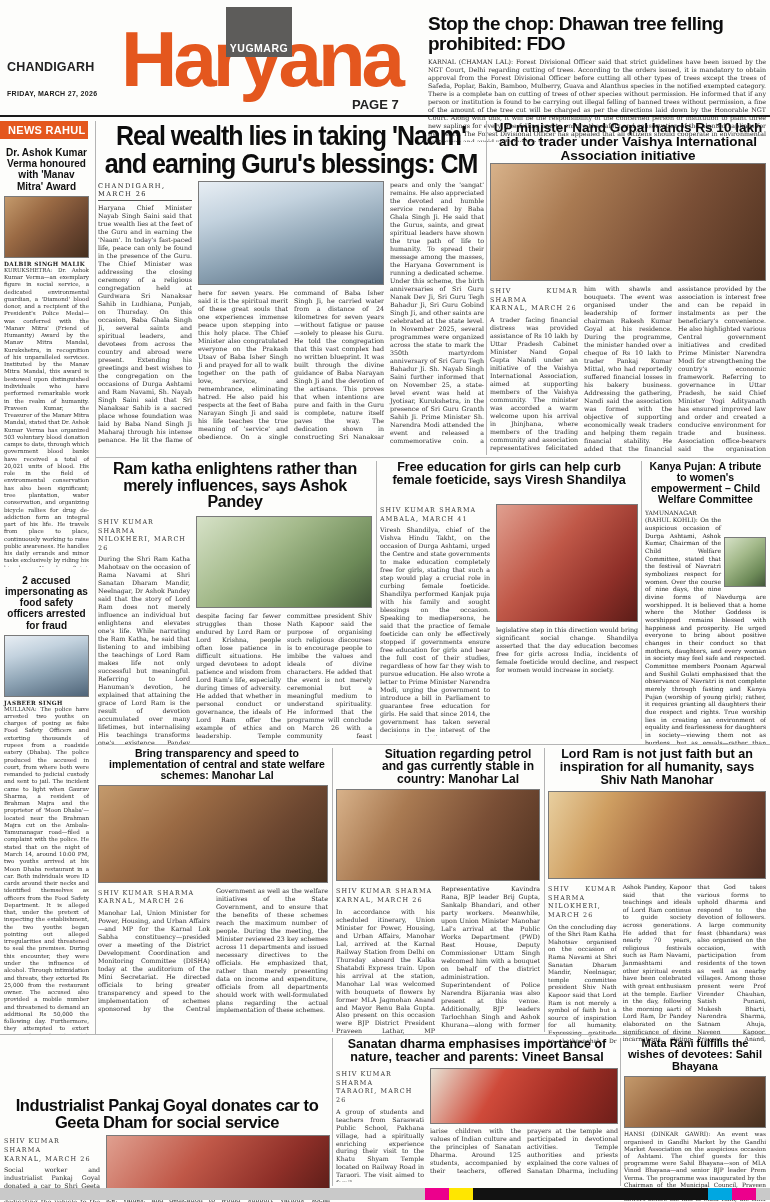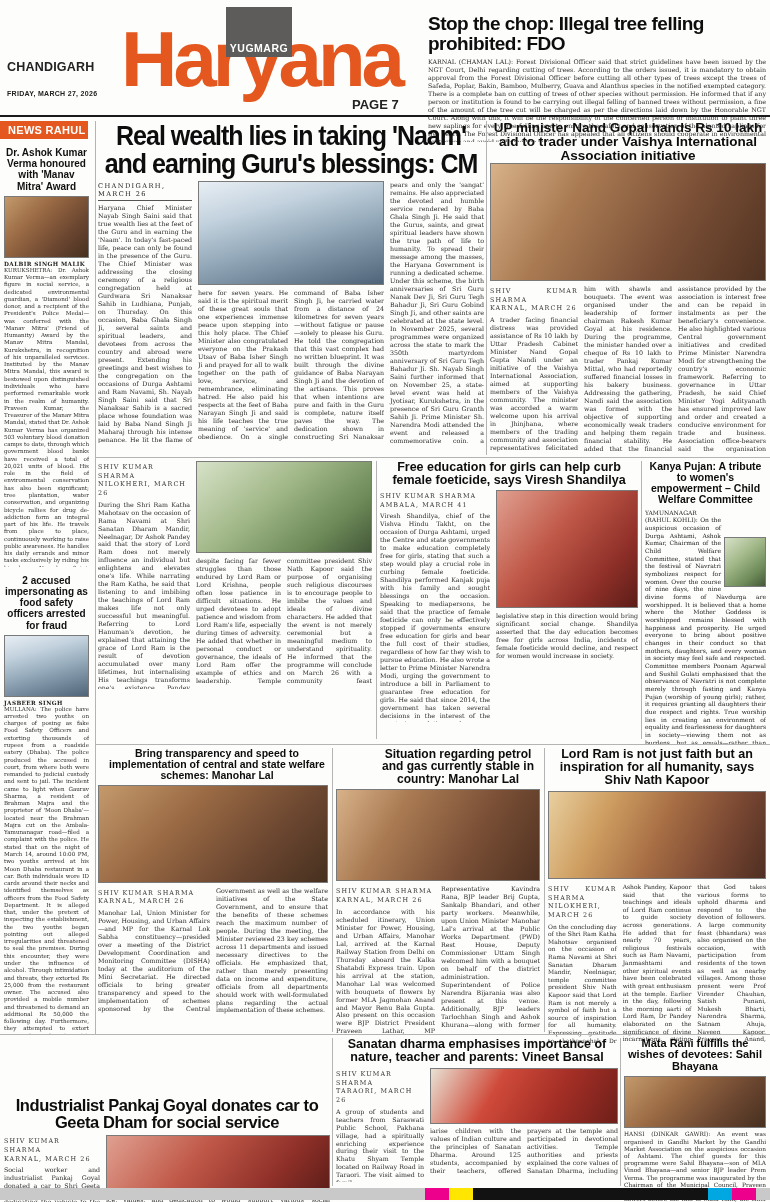--- a/index.html
+++ b/index.html
@@ -64,21 +64,21 @@
   .up-hl{font-size:13.5px;}
   .up-photo{height:118px;margin-bottom:4px;}
   .up-body{height:172px;}
   
   .ramk{left:98px;top:461px;width:274px;height:278px;}
   .ramk-hl{font-size:16px;letter-spacing:-0.3px;margin-bottom:5px;}
   .ramk-grid{display:grid;grid-template-columns:92px 1fr;gap:6px;height:228px;overflow:hidden;}
   .ramk-photo{height:92px;margin-bottom:4px;}
   
   .free{left:380px;top:461px;width:258px;height:278px;}
-  .free-hl{font-size:12.5px;margin-bottom:3px;}
+  .free-hl{font-size:12.5px;margin-bottom:17px;}
   .free-grid{display:grid;grid-template-columns:110px 1fr;gap:6px;height:232px;overflow:hidden;}
   .free-photo{height:118px;margin-bottom:4px;}
   
   .kanya{left:645px;top:461px;width:121px;height:278px;}
   .kanya-hl{font-size:10.5px;margin-bottom:4px;}
   .kanya-body{font-size:6px;line-height:1.28;text-align:justify;height:236px;overflow:hidden;}
   .kanya-portrait{float:right;width:42px;height:50px;margin:28px 0 2px 3px;}
   
   .transp{left:98px;top:748px;width:230px;height:284px;}
   .transp-hl{font-size:10.5px;margin-bottom:4px;margin-left:8px;}
@@ -114,21 +114,21 @@
 
 <div class="page">
 
   <div class="header">
     <div class="pub-city sans">CHANDIGARH</div>
     <div class="pub-date sans">FRIDAY, MARCH 27, 2026</div>
     <div class="brand sans" style="color: rgb(228, 87, 30);">Haryana</div>
     <div class="logo-box sans">YUGMARG</div>
     <div class="page-num sans">PAGE 7</div>
     <div class="fdo">
-      <div class="hl fdo-hl">Stop the chop: Illegal tree felling prohibited: FDO</div>
+      <div class="hl fdo-hl">Stop the chop: Dhawan tree felling prohibited: FDO</div>
       <div class="body-text fdo-body clip" style="height:84px;">KARNAL (CHAMAN LAL): Forest Divisional Officer said that strict guidelines have been issued by the NGT Court, Delhi regarding cutting of trees. According to the orders issued, it is mandatory to obtain approval from the Forest Divisional Officer before cutting all other types of trees except the trees of Safeda, Poplar, Bakin, Bamboo, Mulberry, Guava and Alanthus species in the notified exempted category. There is a complete ban on cutting of trees of other species without permission. He informed that if any person or institution is found to be carrying out illegal felling of banned trees without permission, a fine of the amount of the tree cut will be charged as per the directions laid down by the Honorable NGT Court. Along with this, it will be the responsibility of the concerned person or institution to plant three new saplings for every tree felling and to ensure the safety and conservation of the planted saplings for five years. The Forest Divisional Officer has appealed that all citizens should cooperate in environmental protection and avoid violating the law.</div>
     </div>
   </div>
 
   <div class="sidebar">
     <div class="nb-bar" style="background: rgb(228, 87, 30);">NEWS RAHUL</div>
 
     <div class="brief">
       <div class="brief-title">Dr. Ashok Kumar Verma honoured with 'Manav Mitra' Award</div>
       <div class="photo ph-warm brief-photo"></div>
@@ -165,20 +165,21 @@
     <div class="body-text cols3 up-body clip">
       <div class="byline">
         <div>SHIV KUMAR SHARMA</div>
         <div>KARNAL, MARCH 26</div>
       </div>
       <span>A trader facing financial distress was provided assistance of Rs 10 lakh by Uttar Pradesh Cabinet Minister Nand Gopal Gupta Nandi under an initiative of the Vaishya International Association, aimed at supporting members of the Vaishya community. The minister was accorded a warm welcome upon his arrival in Jhinjhana, where members of the trading community and association representatives felicitated him with shawls and bouquets. The event was organised under the leadership of former chairman Rakesh Kumar Goyal at his residence. During the programme, the minister handed over a cheque of Rs 10 lakh to trader Pankaj Kumar Mittal, who had reportedly suffered financial losses in his bakery business. Addressing the gathering, Nandi said the association was formed with the objective of supporting economically weak traders and helping them regain financial stability. He added that the financial assistance provided by the association is interest free and can be repaid in instalments as per the beneficiary's convenience. He also highlighted various Central government initiatives and credited Prime Minister Narendra Modi for strengthening the country's economic framework. Referring to governance in Uttar Pradesh, he said Chief Minister Yogi Adityanath has ensured improved law and order and created a conducive environment for trade and business. Association office-bearers said the organisation draws inspiration from the ideals of Maharaja Agrasen and aims to extend financial support to traders who have suffered losses. They cited similar assistance extended in other areas, including financial aid and livelihood support such as e-rickshaws to affected families. Several dignitaries, including local representatives, traders.</span>
     </div>
   </div>
 
   <div class="article ramk">
+    <div class="hl ramk-hl">Ram katha enlightens rather than merely influences, says Ashok Pandey</div>
     <div class="ramk-grid">
       <div>
         <div class="byline">
           <div>SHIV KUMAR SHARMA</div>
           <div>NILOKHERI, MARCH 26</div>
         </div>
         <div class="body-text">During the Shri Ram Katha Mahotsav on the occasion of Rama Navami at Shri Sanatan Dharam Mandir, Neelnagar, Dr Ashok Pandey said that the story of Lord Ram does not merely influence an individual but enlightens and elevates one's life. While narrating the Ram Katha, he said that listening to and imbibing the teachings of Lord Ram makes life not only successful but meaningful. Referring to Lord Hanuman's devotion, he explained that attaining the grace of Lord Ram is the result of devotion accumulated over many lifetimes, but internalising His teachings transforms one's existence. Pandey emphasised that the ideals established by Lord Ram in human form remain relevant for every individual and family even today. He said that</div>
       </div>
       <div>
         <div class="photo ph-green ramk-photo"></div>
@@ -230,21 +231,21 @@
     <div class="body-text cols2 petrol-body clip">
       <div class="byline">
         <div>SHIV KUMAR SHARMA</div>
         <div>KARNAL, MARCH 26</div>
       </div>
       <span>In accordance with his scheduled itinerary, Union Minister for Power, Housing, and Urban Affairs, Manohar Lal, arrived at the Karnal Railway Station from Delhi on Thursday aboard the Kalka Shatabdi Express train. Upon his arrival at the station, Manohar Lal was welcomed with bouquets of flowers by former MLA Jagmohan Anand and Mayor Renu Bala Gupta. Also present on this occasion were BJP District President Praveen Lathar, MP Representative Kavindra Rana, BJP leader Brij Gupta, Sankalp Bhandari, and other party workers. Meanwhile, upon Union Minister Manohar Lal's arrival at the Public Works Department (PWD) Rest House, Deputy Commissioner Uttam Singh welcomed him with a bouquet on behalf of the district administration. Superintendent of Police Narendra Bijarania was also present at this venue. Additionally, BJP leaders Tarlochhan Singh and Ashok Khurana—along with former cricketer Sandeep Narwal, Devender Narwal.</span>
     </div>
   </div>
 
   <div class="article lordram">
-    <div class="hl lordram-hl">Lord Ram is not just faith but an inspiration for all humanity, says Shiv Nath Kapoor</div>
+    <div class="hl lordram-hl">Lord Ram is not just faith but an inspiration for all humanity, says Shiv Nath Manohar</div>
     <div class="photo ph-crowd lordram-photo"></div>
     <div class="body-text cols3 lordram-body clip">
       <div class="byline">
         <div>SHIV KUMAR SHARMA</div>
         <div>NILOKHERI, MARCH 26</div>
       </div>
       <span>On the concluding day of the Shri Ram Katha Mahotsav organised on the occasion of Rama Navami at Shri Sanatan Dharam Mandir, Neelnagar, temple committee president Shiv Nath Kapoor said that Lord Ram is not merely a symbol of faith but a source of inspiration for all humanity. Expressing gratitude to kathavachak Dr Ashok Pandey, Kapoor said that the teachings and ideals of Lord Ram continue to guide society across generations. He added that for nearly 70 years, religious festivals such as Ram Navami, Janmashtami and other spiritual events have been celebrated with great enthusiasm at the temple. Earlier in the day, following the morning aarti of Lord Ram, Dr Pandey elaborated on the significance of divine incarnations, stating that God takes various forms to uphold dharma and respond to the devotion of followers. A large community feast (bhandara) was also organised on the occasion, with participation from residents of the town as well as nearby villages. Among those present were Prof Virender Chauhan, Satish Punani, Mukesh Bharti, Narendra Sharma, Satnam Ahuja, Naveen Kapoor, Praveen Anand, Pandit Jagdish Acharya, Surender Bhatia, Ashwani Sharma, Ashok Sharma, Narayan Das Verma, Prem Sachdeva, Ved Kataria, Rajiv Anand, Kamal Arora, Harvinder Sharma, Munshi Rana, Nikhil Malik, Ashok Malhotra and several other devotees.</span>
     </div>
   </div>
 

